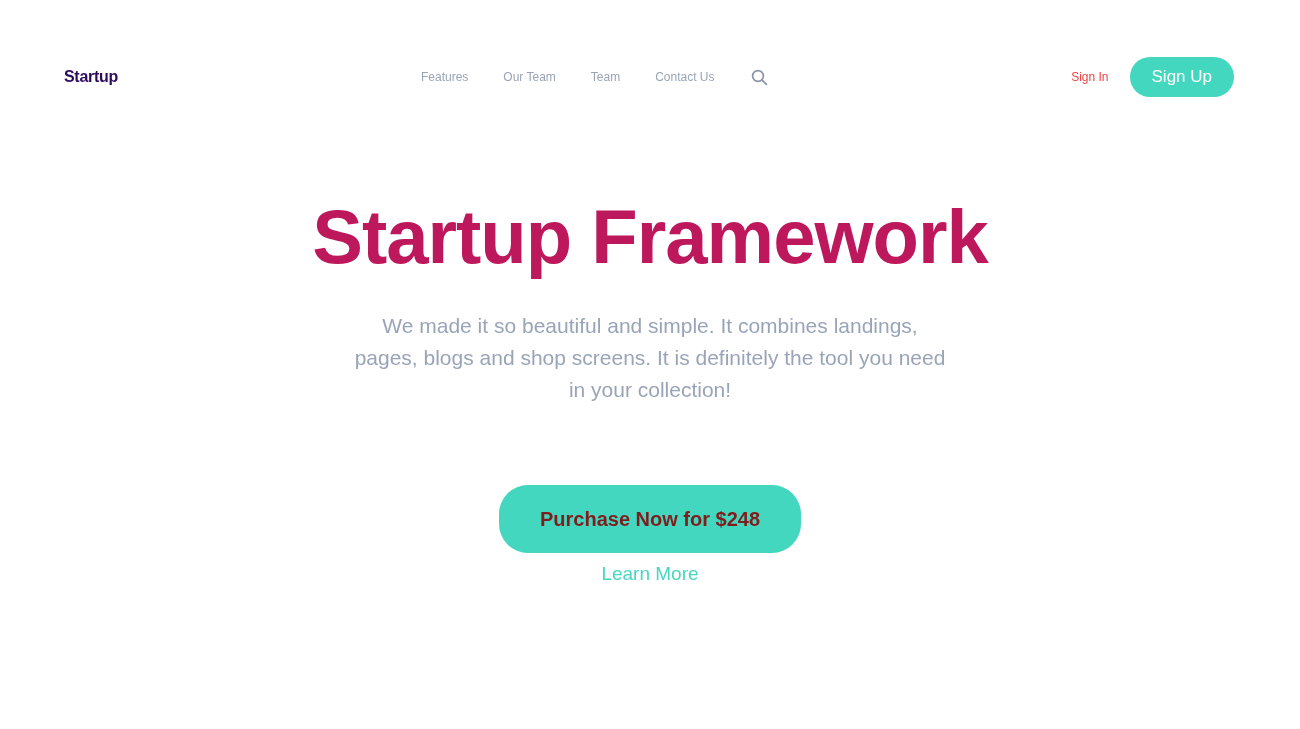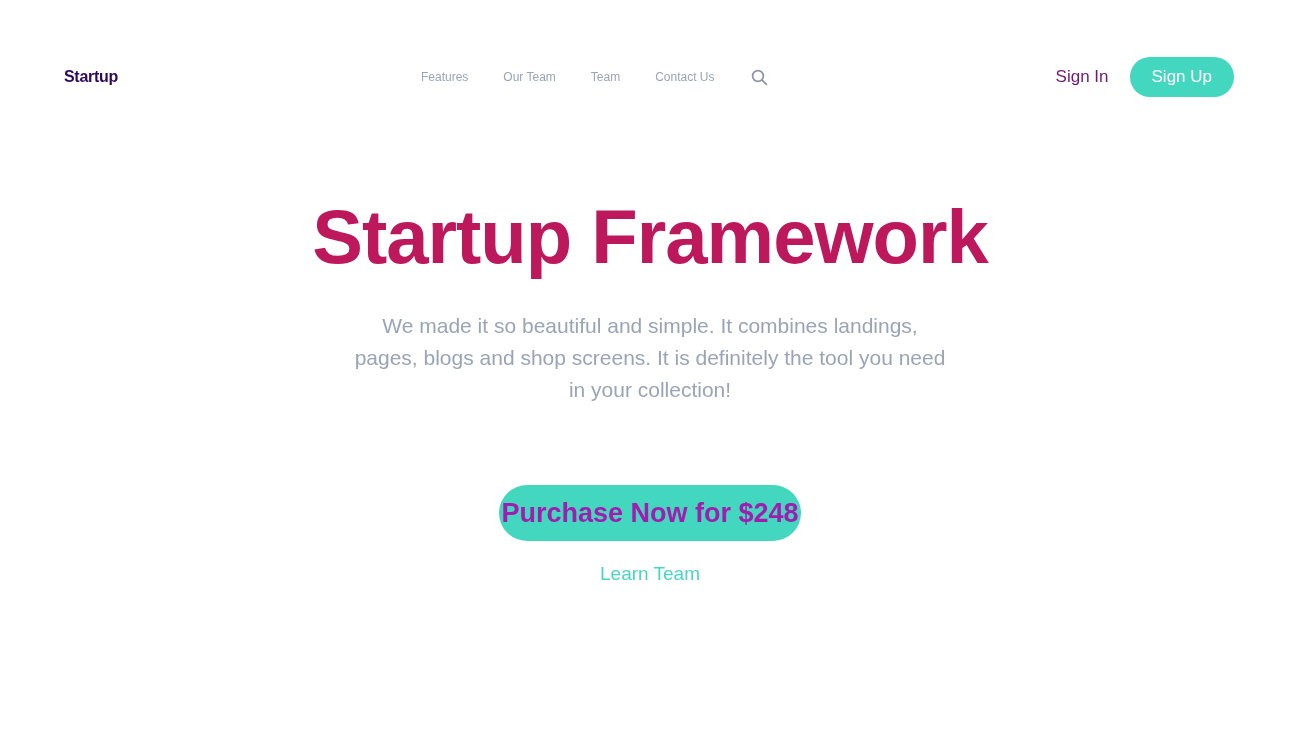--- a/index.html
+++ b/index.html
@@ -76,22 +76,22 @@
   .auth {
     position: absolute;
     right: 66px;
     top: 57px;
     display: flex;
     align-items: center;
     gap: 21px;
   }
 
   .signin-link {
-    font-size: 17px;
-    color: #701a75;
+    font-size: 12px;
+    color: #ef4444;
     line-height: 40px;
     white-space: nowrap;
     text-decoration: none;
     cursor: pointer;
   }
 
   .signup-btn {
     display: inline-flex;
     align-items: center;
     justify-content: center;
@@ -147,24 +147,24 @@
     left: 0;
     width: 1300px;
     text-align: center;
   }
 
   .purchase-btn {
     display: inline-flex;
     align-items: center;
     justify-content: center;
     width: 302px;
-    height: 56px;
+    height: 68px;
     background: #44d7bf;
-    color: #a21caf;
-    font-size: 27px;
+    color: #7f1d1d;
+    font-size: 20px;
     font-weight: bold;
     border: none;
     border-radius: 29px;
     cursor: pointer;
     font-family: inherit;
     white-space: nowrap;
   }
 
   .learn-more {
     position: absolute;
@@ -217,18 +217,18 @@
 
     <h1 class="hero-title">Startup Framework</h1>
 
     <p class="hero-sub">We made it so beautiful and simple. It combines landings, pages, blogs and shop screens. It is definitely the tool you need in your collection!</p>
 
     <div class="cta-wrap">
       <button class="purchase-btn">Purchase Now for $248</button>
     </div>
 
     <div class="learn-more">
-      <a class="learn-more-link" href="#">Learn Team</a>
+      <a class="learn-more-link" href="#">Learn More</a>
     </div>
 
   </section>
 
 </div>
 
 </body></html>

